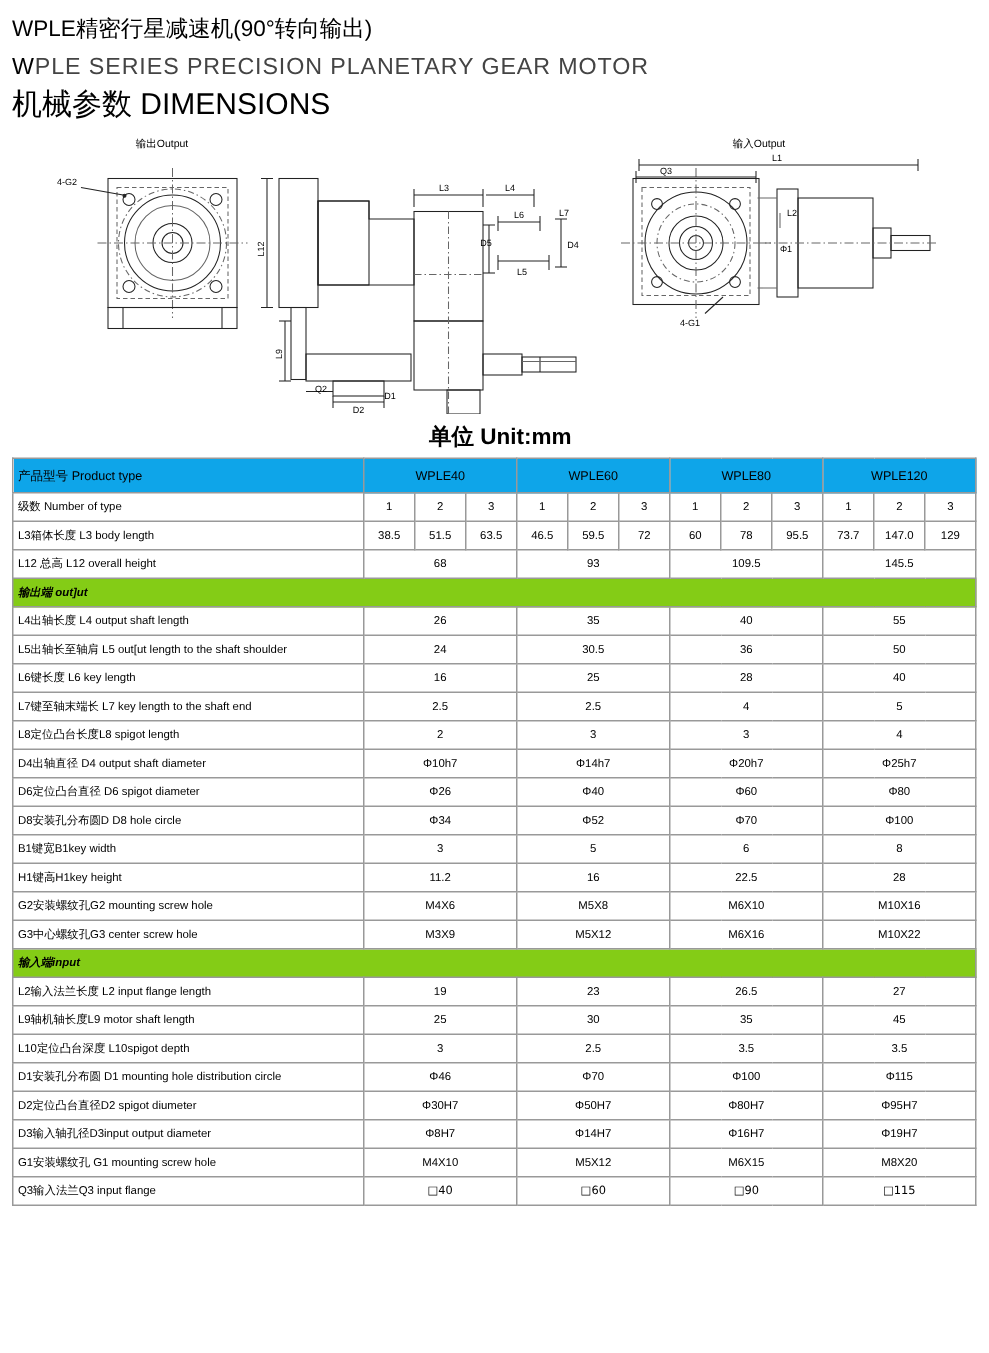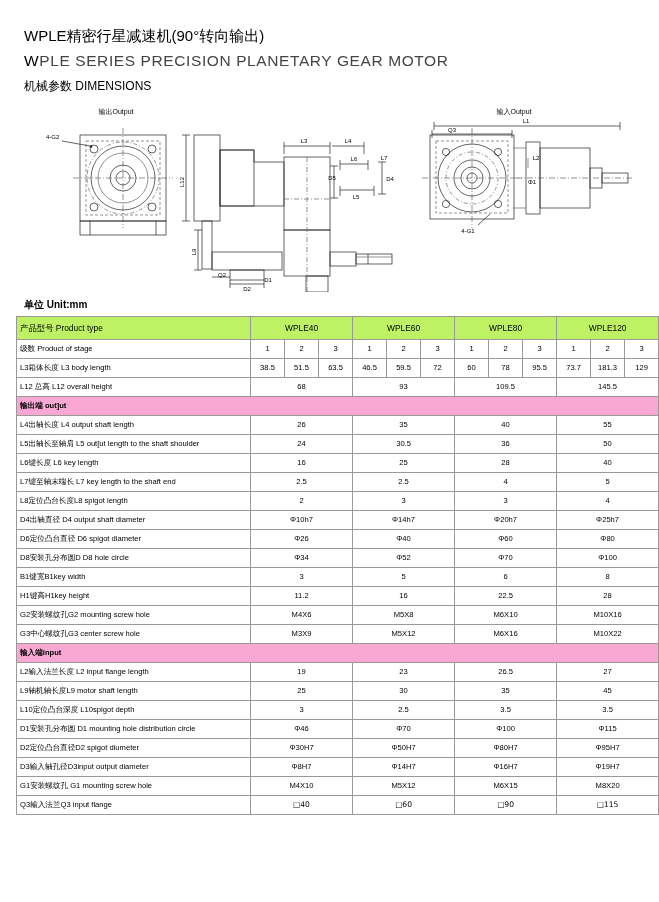--- a/index.html
+++ b/index.html
@@ -3,27 +3,27 @@
 <meta charset="utf-8">
 <style>
   html,body{margin:0;padding:0;}
   body{
     width:659px;
     background:#ffffff;
     font-family:"Liberation Sans", sans-serif;
     color:#000;
     -webkit-font-smoothing:antialiased;
   }
-  .page{width:659px;position:relative;padding:16px;box-sizing:border-box;}
+  .page{width:659px;position:relative;padding:0;box-sizing:border-box;}
   .titles{padding:10px 8px 0 8px;}
   .title-cn{font-size:15px;line-height:20px;letter-spacing:0px;}
   .title-en{font-size:15.5px;line-height:22px;letter-spacing:0.6px;color:#444;margin-top:4px;}
   .title-en .lead{color:#000;}
-  .subtitle{font-size:12px;line-height:20px;margin-top:4px;}
-  .unit{font-size:10px;font-weight:bold;margin:6px 0 4px 8px;}
+  .subtitle{font-size:20px;line-height:20px;margin-top:4px;}
+  .unit{font-size:15px;font-weight:bold;margin:6px 0 4px 8px;text-align:center;}
 
   
   .drawing{
     position:relative;
     width:643px;
     height:190px;
     margin:6px auto 0 auto;
   }
   .drawing svg{display:block;}
   .lbl{font-size:7px;fill:#000;font-family:"Liberation Sans", sans-serif;}
@@ -51,29 +51,30 @@
     white-space:nowrap;
     overflow:hidden;
   }
   td.val{text-align:center;}
   td.grouphead{
     text-align:center;
     font-size:8.4px;
     background:#f2f2f2;
     font-weight:normal;
   }
-  tr.hdr td{background:#bef264;font-size:8.4px;text-align:center;height:18px;}
+  tr.hdr td{background:#0ea5e9;font-size:8.4px;text-align:center;height:18px;}
   tr.hdr td.rowhead{text-align:left;}
   td.section{
     text-align:left;
     font-size:8.2px;
     font-weight:bold;
-    background:#f9a8d4;
+    background:#84cc16;
     padding-left:4px;
     height:15px;
+    font-style:italic;
   }
   .sq{font-family:"DejaVu Sans", sans-serif;}
 </style>
 </head>
 <body>
 
 <div class="page">
 
   <div class="titles">
     <div class="title-cn">WPLE精密行星减速机(90°转向输出)</div>
@@ -227,21 +228,21 @@
     </colgroup>
     <tbody>
       <tr class="hdr">
         <td class="rowhead">产品型号 Product type</td>
         <td class="grouphead" colspan="3">WPLE40</td>
         <td class="grouphead" colspan="3">WPLE60</td>
         <td class="grouphead" colspan="3">WPLE80</td>
         <td class="grouphead" colspan="3">WPLE120</td>
       </tr>
       <tr>
-        <td class="rowhead">级数 Product of stage</td>
+        <td class="rowhead">级数 Number of type</td>
         <td class="val">1</td>
         <td class="val">2</td>
         <td class="val">3</td>
         <td class="val">1</td>
         <td class="val">2</td>
         <td class="val">3</td>
         <td class="val">1</td>
         <td class="val">2</td>
         <td class="val">3</td>
         <td class="val">1</td>
@@ -255,21 +256,21 @@
         <td class="val">38.5</td>
         <td class="val">51.5</td>
         <td class="val">63.5</td>
         <td class="val">46.5</td>
         <td class="val">59.5</td>
         <td class="val">72</td>
         <td class="val">60</td>
         <td class="val">78</td>
         <td class="val">95.5</td>
         <td class="val">73.7</td>
-        <td class="val">181.3</td>
+        <td class="val">147.0</td>
         <td class="val">129</td>
       </tr>
 
       <tr>
         <td class="rowhead">L12 总高  L12  overall height</td>
         <td class="val" colspan="3">68</td>
         <td class="val" colspan="3">93</td>
         <td class="val" colspan="3">109.5</td>
         <td class="val" colspan="3">145.5</td>
       </tr>

